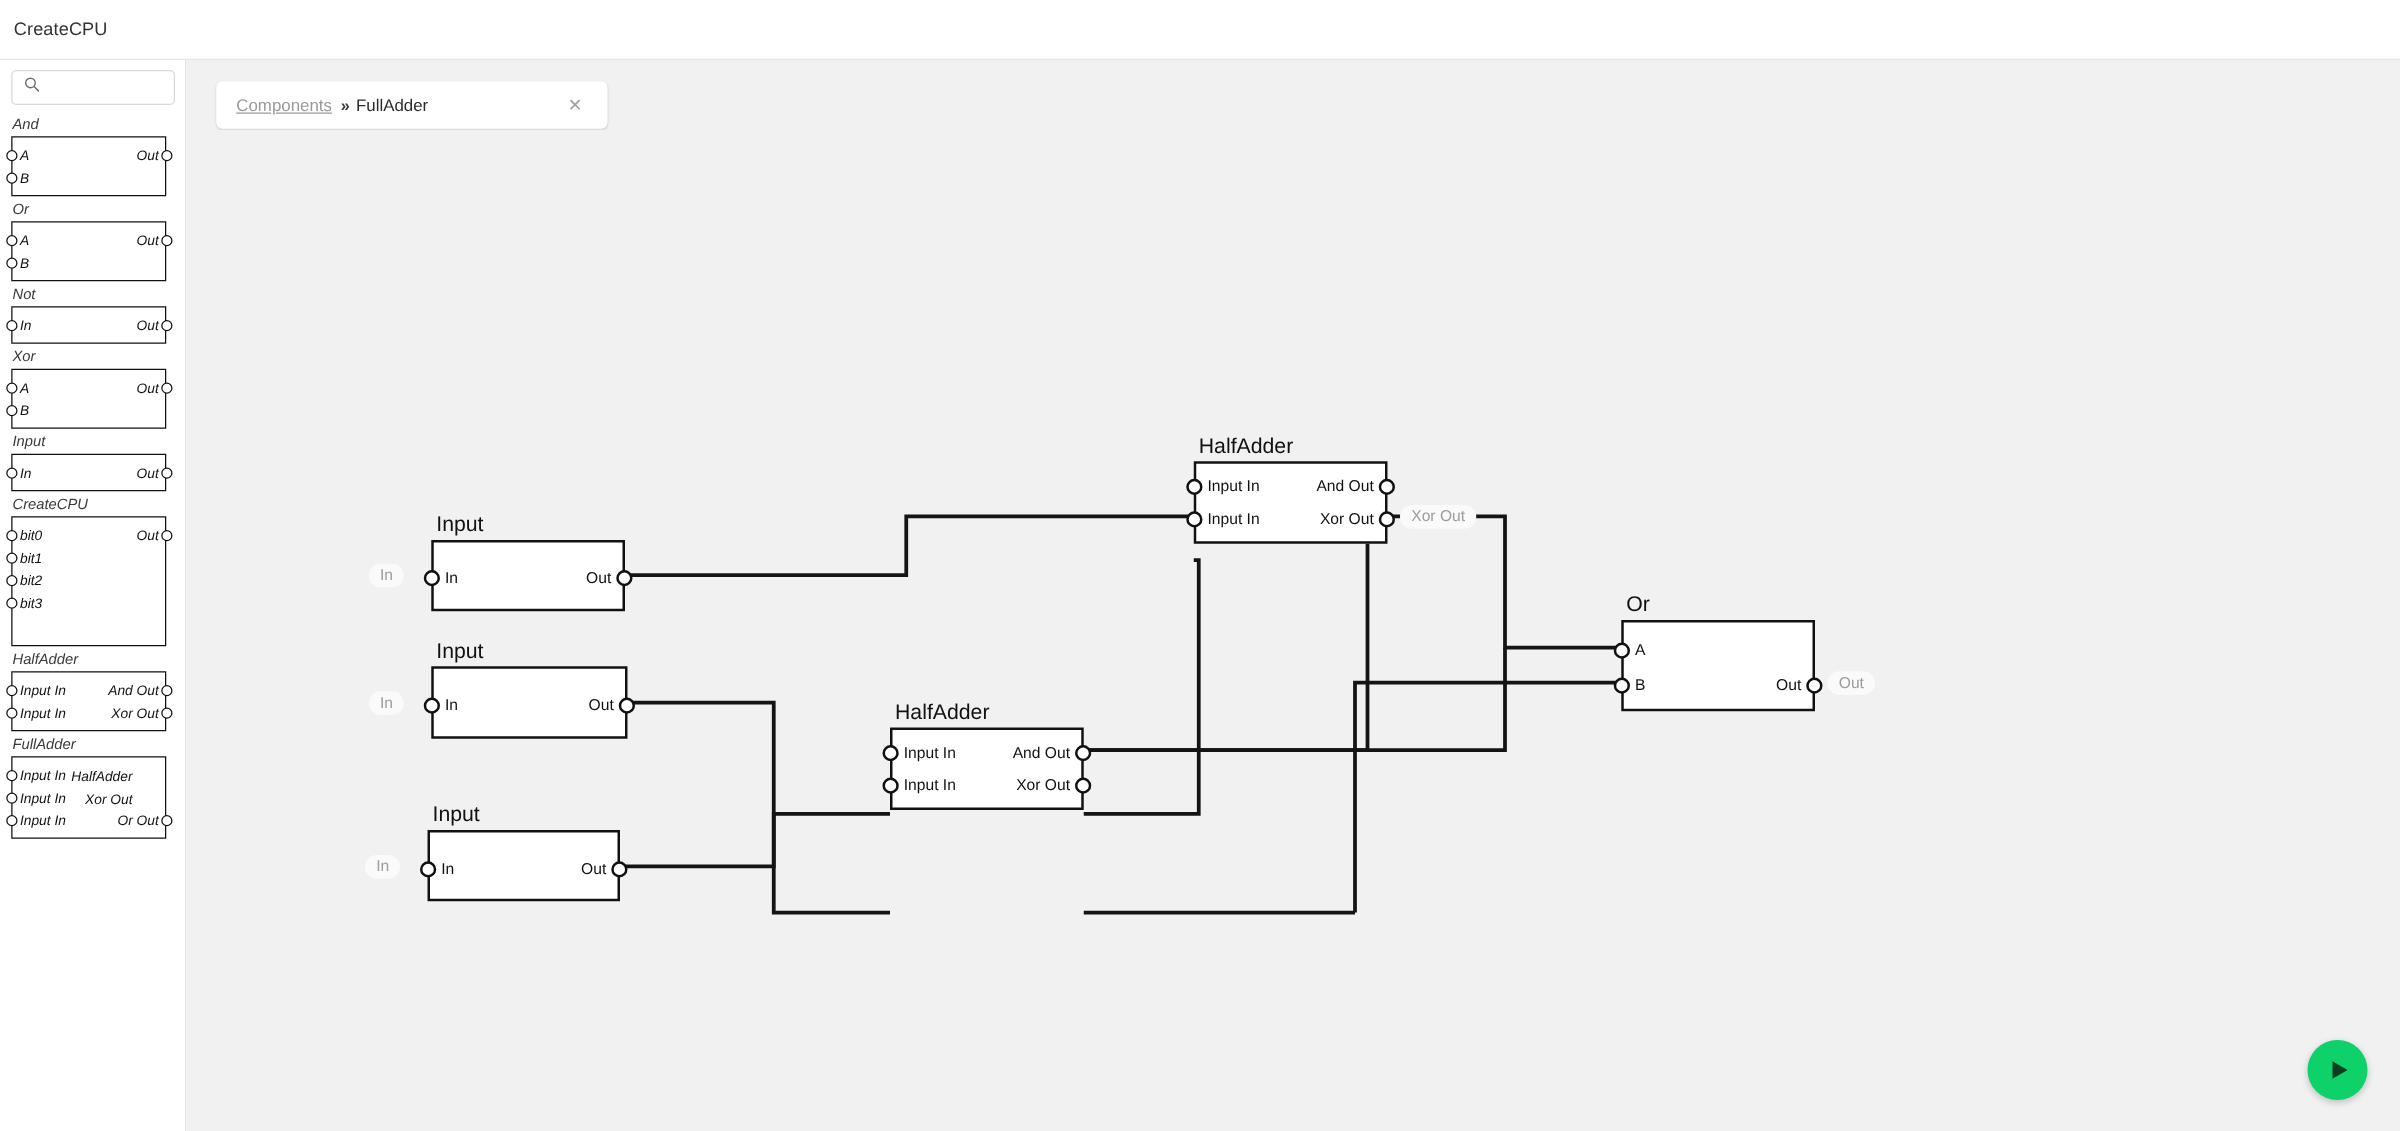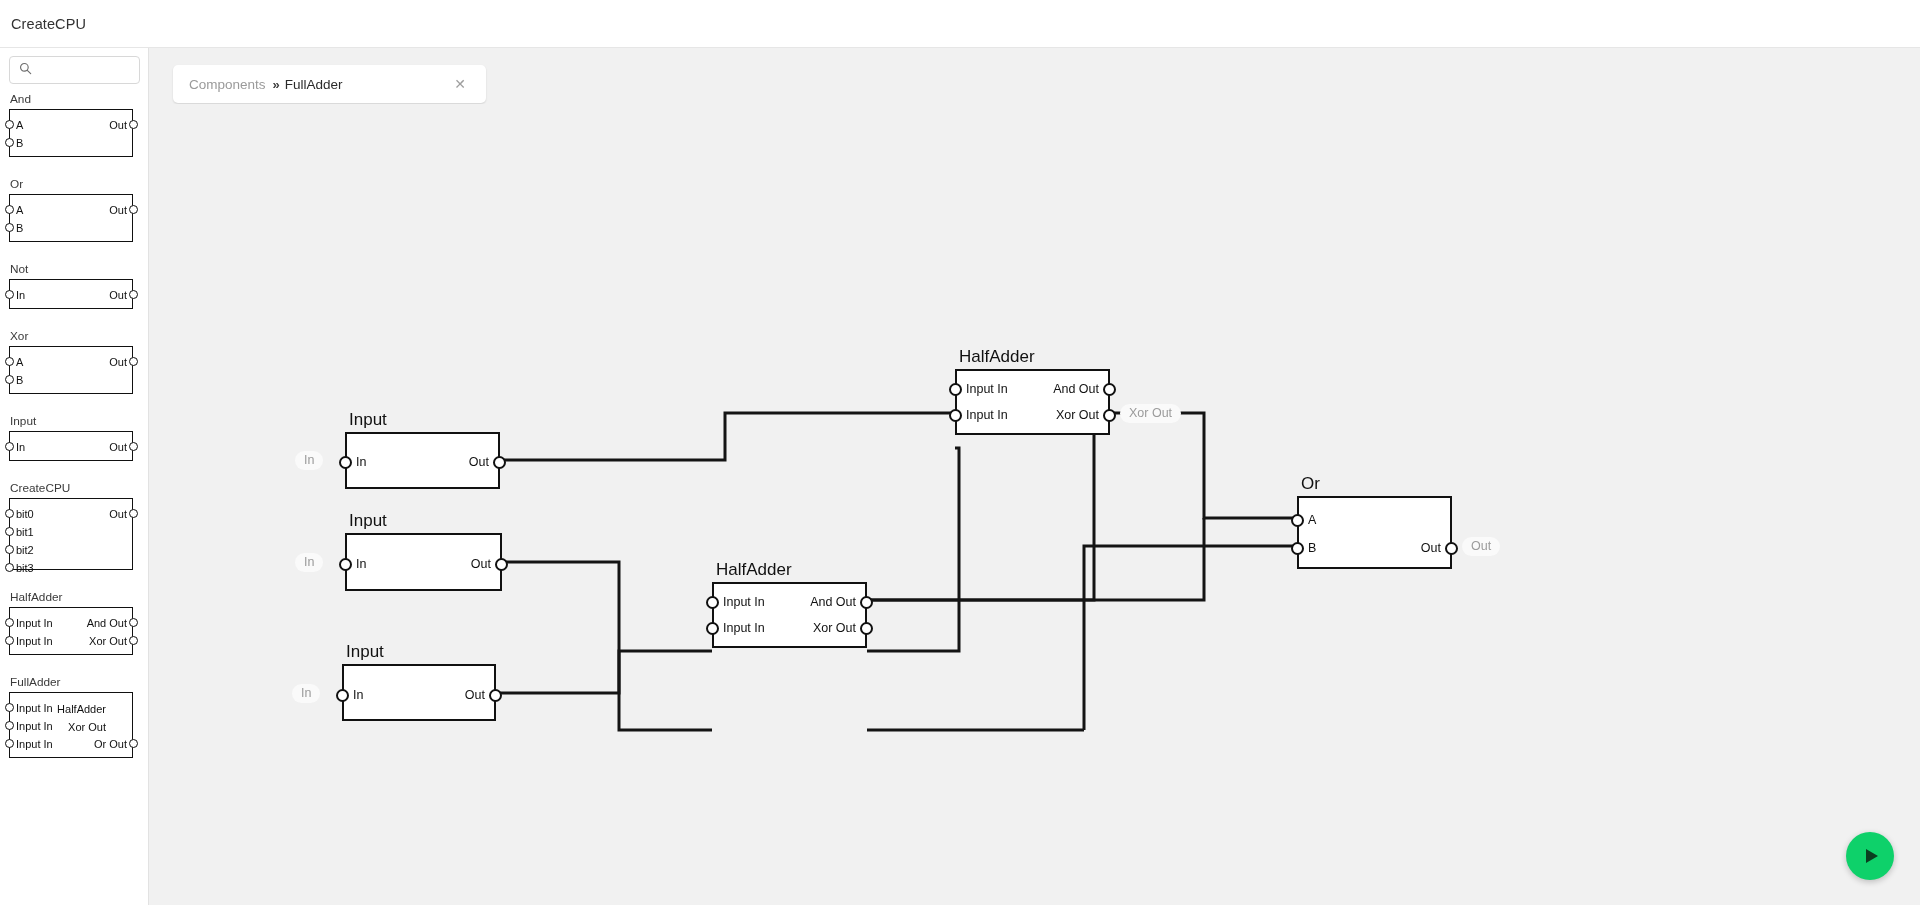--- a/index.html
+++ b/index.html
@@ -47,21 +47,21 @@
   .search-ico { margin-left: 9px; display:block; }
   .search-input {
     border: none; outline: none; background: transparent;
     font-family: "Liberation Sans", sans-serif;
     font-size: 12px; color: #333;
     width: 96px; margin-left: 4px; padding: 0;
   }
   .search-input::placeholder { color: #b5b5b5; }
 
   .lib-list { padding: 2px 0 0 0; }
-  .lib-item { padding: 0 0 0 9px; margin-bottom: 20px; }
+  .lib-item { padding: 0 0 0 9px; margin-bottom: 3px; font-style: italic; }
   .lib-name {
     font-size: 11.8px; color: #3a3a3a;
     margin: 0 0 3px 1px;
     line-height: 14px;
   }
   
   .chip {
     position: relative;
     background: #ffffff;
     border: 1.4px solid #111;
@@ -95,21 +95,21 @@
   }
   .tab {
     position: absolute; left: 24px; top: 17px;
     height: 38px; min-width: 313px;
     background: #ffffff;
     border-radius: 5px;
     box-shadow: 0 1px 2px rgba(0,0,0,.13);
     display: flex; align-items: center;
     padding: 0 14px 0 16px;
   }
-  .tab-crumb { font-size: 13.5px; color: #9a9a9a; }
+  .tab-crumb { font-size: 13.5px; color: #9a9a9a; text-decoration: underline; }
   .tab-sep { font-size: 13px; color: #3d3d3d; margin: 0 7px; font-weight: bold; letter-spacing:-2px;}
   .tab-cur { font-size: 13.5px; color: #2b2b2b; }
   .tab-close {
     margin-left: auto; padding-left: 44px;
     font-size: 14px; color: #9e9e9e; line-height: 1;
     cursor: pointer; background: none; border: none;
     font-family: "Liberation Sans", sans-serif;
   }
 
   
@@ -244,21 +244,21 @@
           <div class="lib-name">Input</div>
           <div class="chip" style="height: 30px;">
             <div class="port" style="top: 10px;"></div>
             <div class="plabel" style="top: 10px;">In</div>
             <div class="port out" style="top: 10px;"></div>
             <div class="plabel r" style="top: 10px;">Out</div>
           </div>
         </div>
         <div class="lib-item">
           <div class="lib-name">CreateCPU</div>
-          <div class="chip" style="height: 72px;">
+          <div class="chip" style="height: 104px;">
             <div class="port" style="top: 10px;"></div>
             <div class="plabel" style="top: 10px;">bit0</div>
             <div class="port" style="top: 28px;"></div>
             <div class="plabel" style="top: 28px;">bit1</div>
             <div class="port" style="top: 46px;"></div>
             <div class="plabel" style="top: 46px;">bit2</div>
             <div class="port" style="top: 64px;"></div>
             <div class="plabel" style="top: 64px;">bit3</div>
             <div class="port out" style="top: 10px;"></div>
             <div class="plabel r" style="top: 10px;">Out</div>

